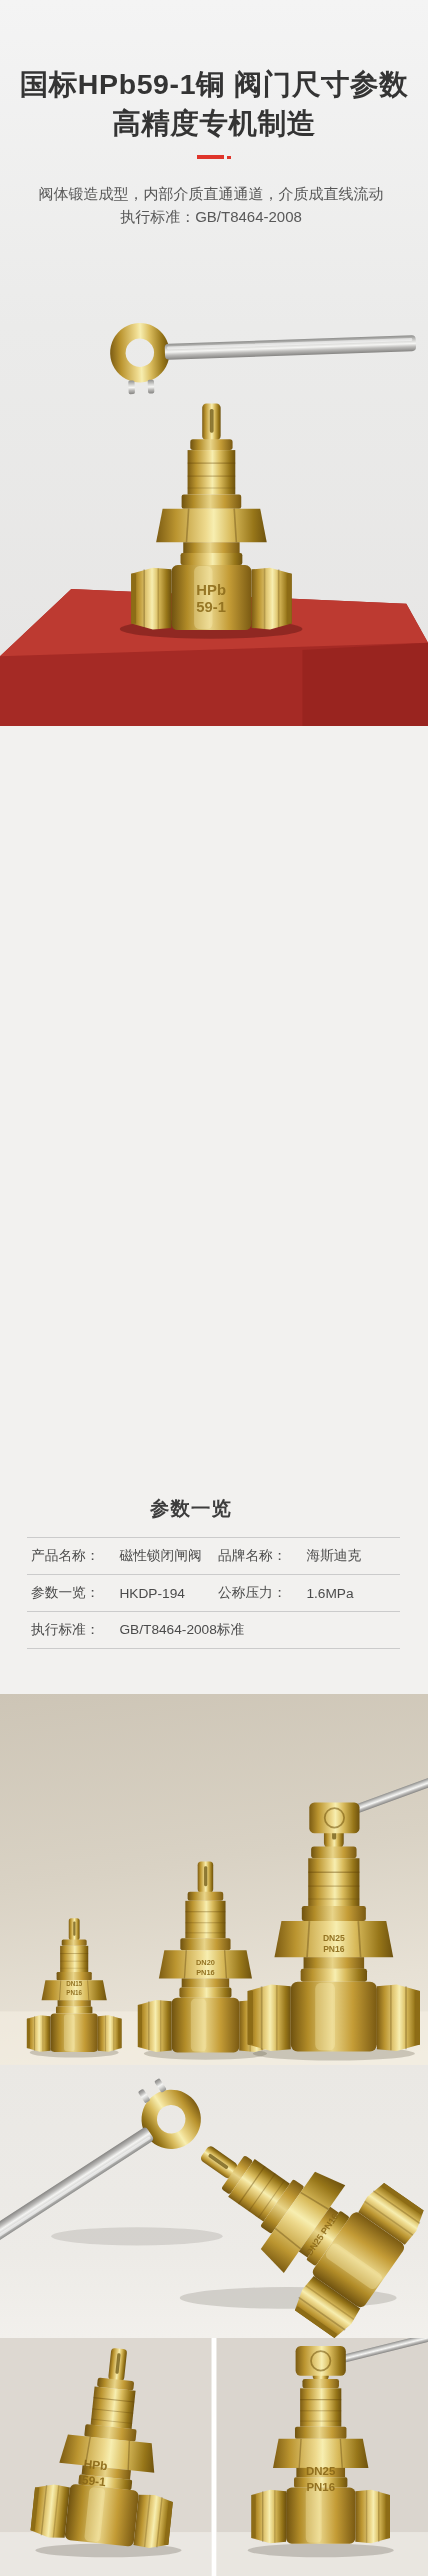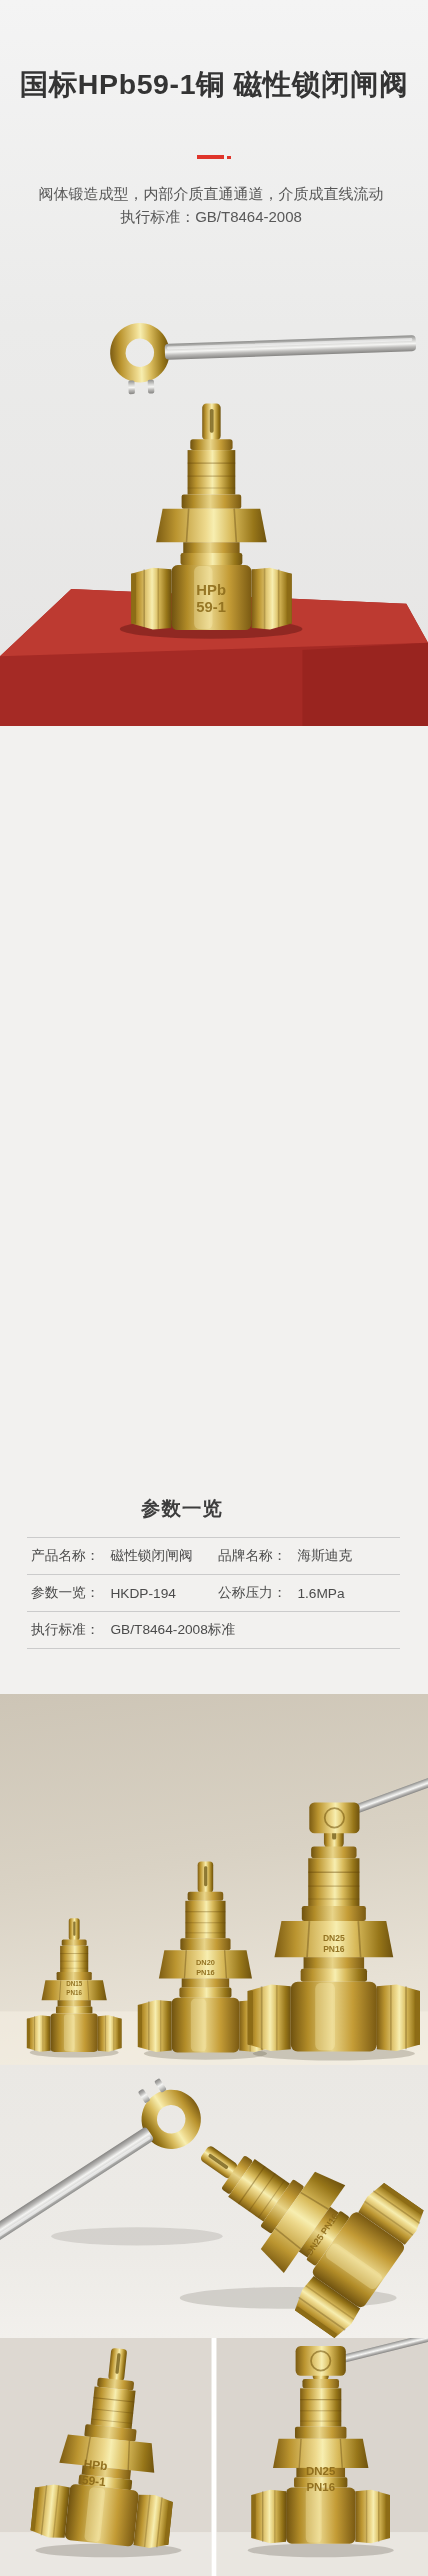--- a/index.html
+++ b/index.html
@@ -17,29 +17,29 @@
   .divider{position:absolute;top:155px;left:0;width:428px;height:4.6px;}
   .divider .bar{position:absolute;left:197px;top:0;width:27px;height:4px;background:#df352b;}
   .divider .dot{position:absolute;left:227px;top:0.6px;width:4px;height:3.4px;background:#df352b;}
   .hero .sub{position:absolute;width:408px;text-align:center;margin:7px;color:#585858;font-size:15px;}
   .s1{top:178px;}
   .s2{top:201px;}
   .heroArt{position:absolute;left:0;top:0;}
 
   
   .specs{top:726px;height:968px;background:#f2f1ef;}
-  .sec-title{position:absolute;top:769px;left:0;width:364px;text-align:center;margin:0;
+  .sec-title{position:absolute;top:769px;left:9px;width:364px;text-align:center;margin:0;
              font-size:19.4px;font-weight:700;color:#3d3d3d;letter-spacing:1.1px;}
   .ptable{position:absolute;top:811px;left:27px;width:373px;border-top:0.6px solid #cbcbcb;}
   .prow{display:flex;height:37px;border-bottom:0.6px solid #cbcbcb;align-items:center;font-size:13.7px;color:#4b4b4b;}
   .pcell{display:flex;align-items:center;}
   .pcell.left{width:191px;padding-left:4px;}
   .pcell.right{flex:1;}
   .plabel{white-space:nowrap;}
-  .pvalue{margin-left:11px;white-space:nowrap;}
+  .pvalue{margin-left:20px;white-space:nowrap;}
   .red-note{position:absolute;top:1009px;left:31px;margin:0;font-size:15px;font-weight:700;color:#d9252a;}
 
   .xsec-svg{position:absolute;left:251px;top:1070px;}
   .keydraw-svg{position:absolute;left:8.6px;top:1167px;}
 
   .badge{position:absolute;display:flex;align-items:center;justify-content:center;
          background:#eec75f;border-radius:15px;font-size:15.4px;font-weight:700;color:#3a3a3a;letter-spacing:0.6px;}
   .badge1{left:17px;top:1308px;width:107px;height:27px;}
   .badge2{left:304px;top:1409px;width:104px;height:26px;}
   .unit{position:absolute;left:23px;font-size:11.4px;color:#3c3c3c;margin:0;}
@@ -143,21 +143,22 @@
       <polygon points="0,1150 125,1032 712,1058 750,1126" fill="#bd3a31"></polygon>
       <polygon points="530,1139 750,1126 750,1272 530,1272" fill="#97231f" opacity=".85"></polygon>
       <ellipse cx="370" cy="1102" rx="160" ry="17" fill="rgba(60,10,8,.35)"></ellipse>
       <g transform="rotate(-2 245 618)">
         <use href="#keySym" x="193" y="566"></use>
       </g>
       <use href="#valveSym" transform="translate(228,705) scale(0.95)"></use>
       <text x="370" y="1042" text-anchor="middle" font-size="26" font-weight="700" fill="#8f6e1c" opacity=".9">HPb</text>
       <text x="370" y="1072" text-anchor="middle" font-size="26" font-weight="700" fill="#8f6e1c" opacity=".9">59-1</text>
     </svg>
-    <h1 class="t1">国标HPb59-1铜 磁性锁闭闸阀</h1>
+    <h1 class="t1">国标HPb59-1铜 阀门尺寸参数</h1>
+    <h1 class="t2">高精度专机制造</h1>
     <div class="divider">
         <span class="bar"></span>
         <span class="dot"></span>
       </div>
     <p class="sub s1">阀体锻造成型，内部介质直通通道，介质成直线流动</p>
     <p class="sub s2">执行标准：GB/T8464-2008</p>
   </section>
 
   <section class="specs">
     <h2 class="sec-title">参数一览</h2>

